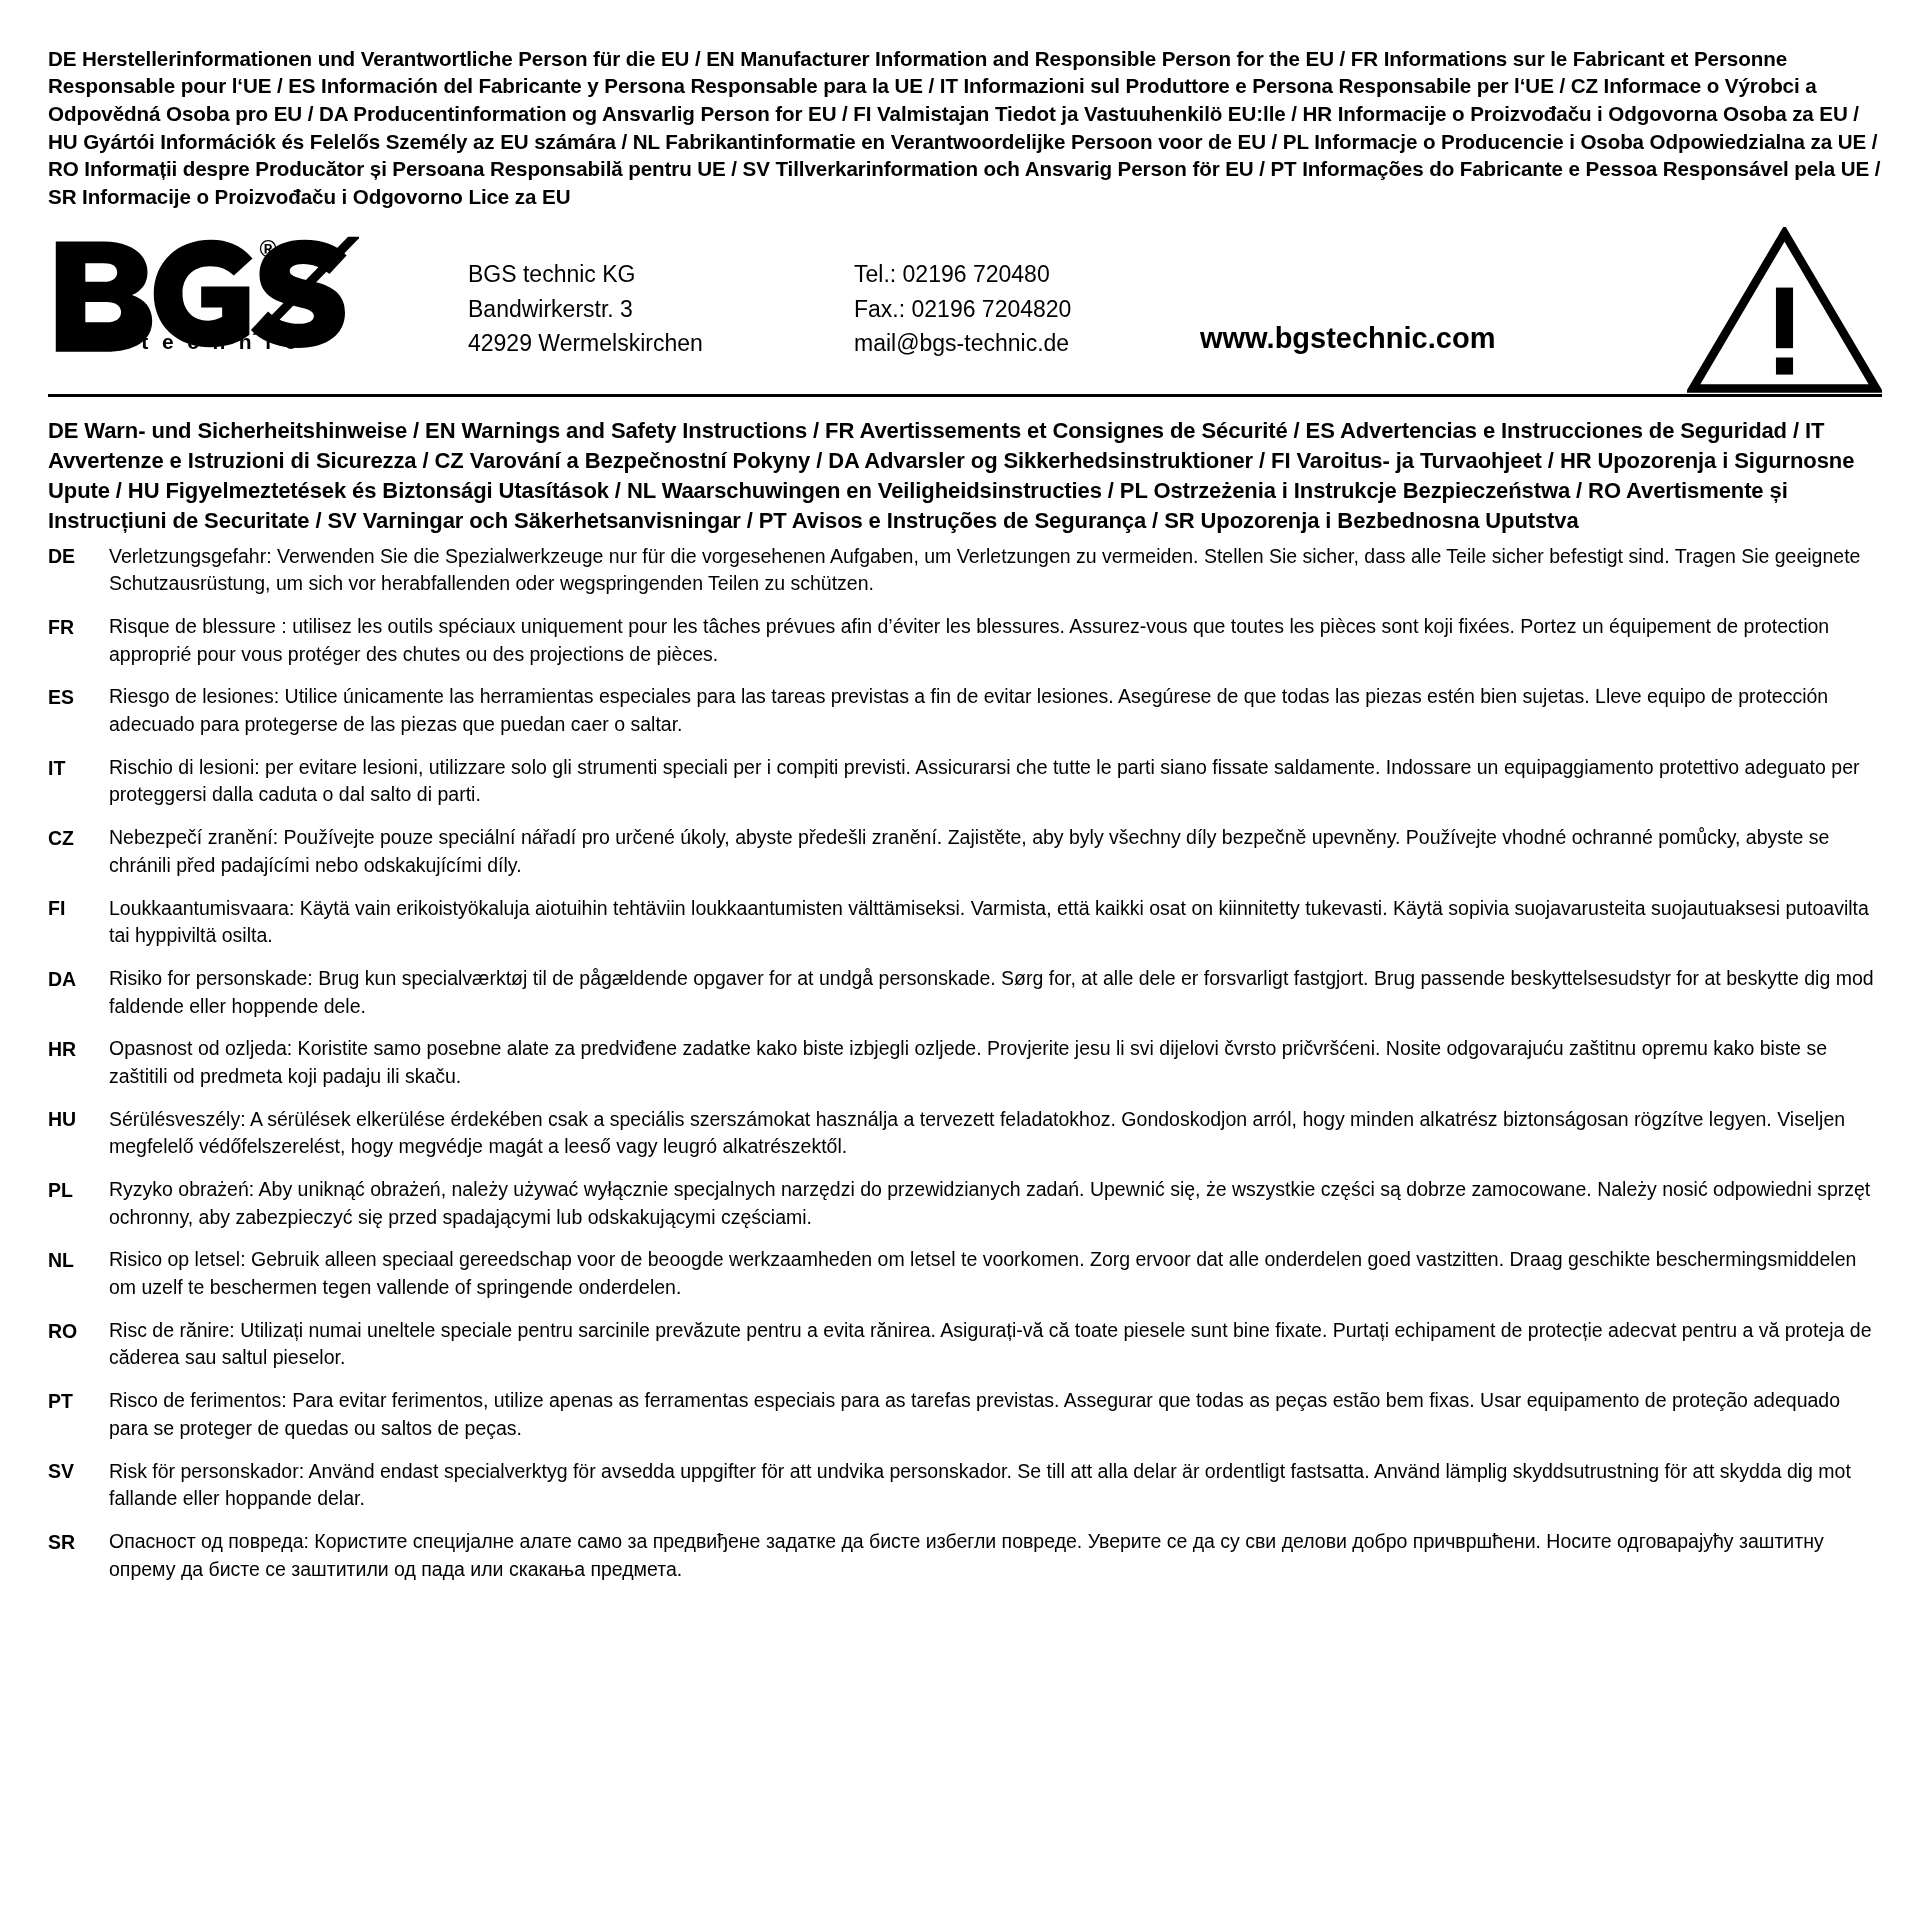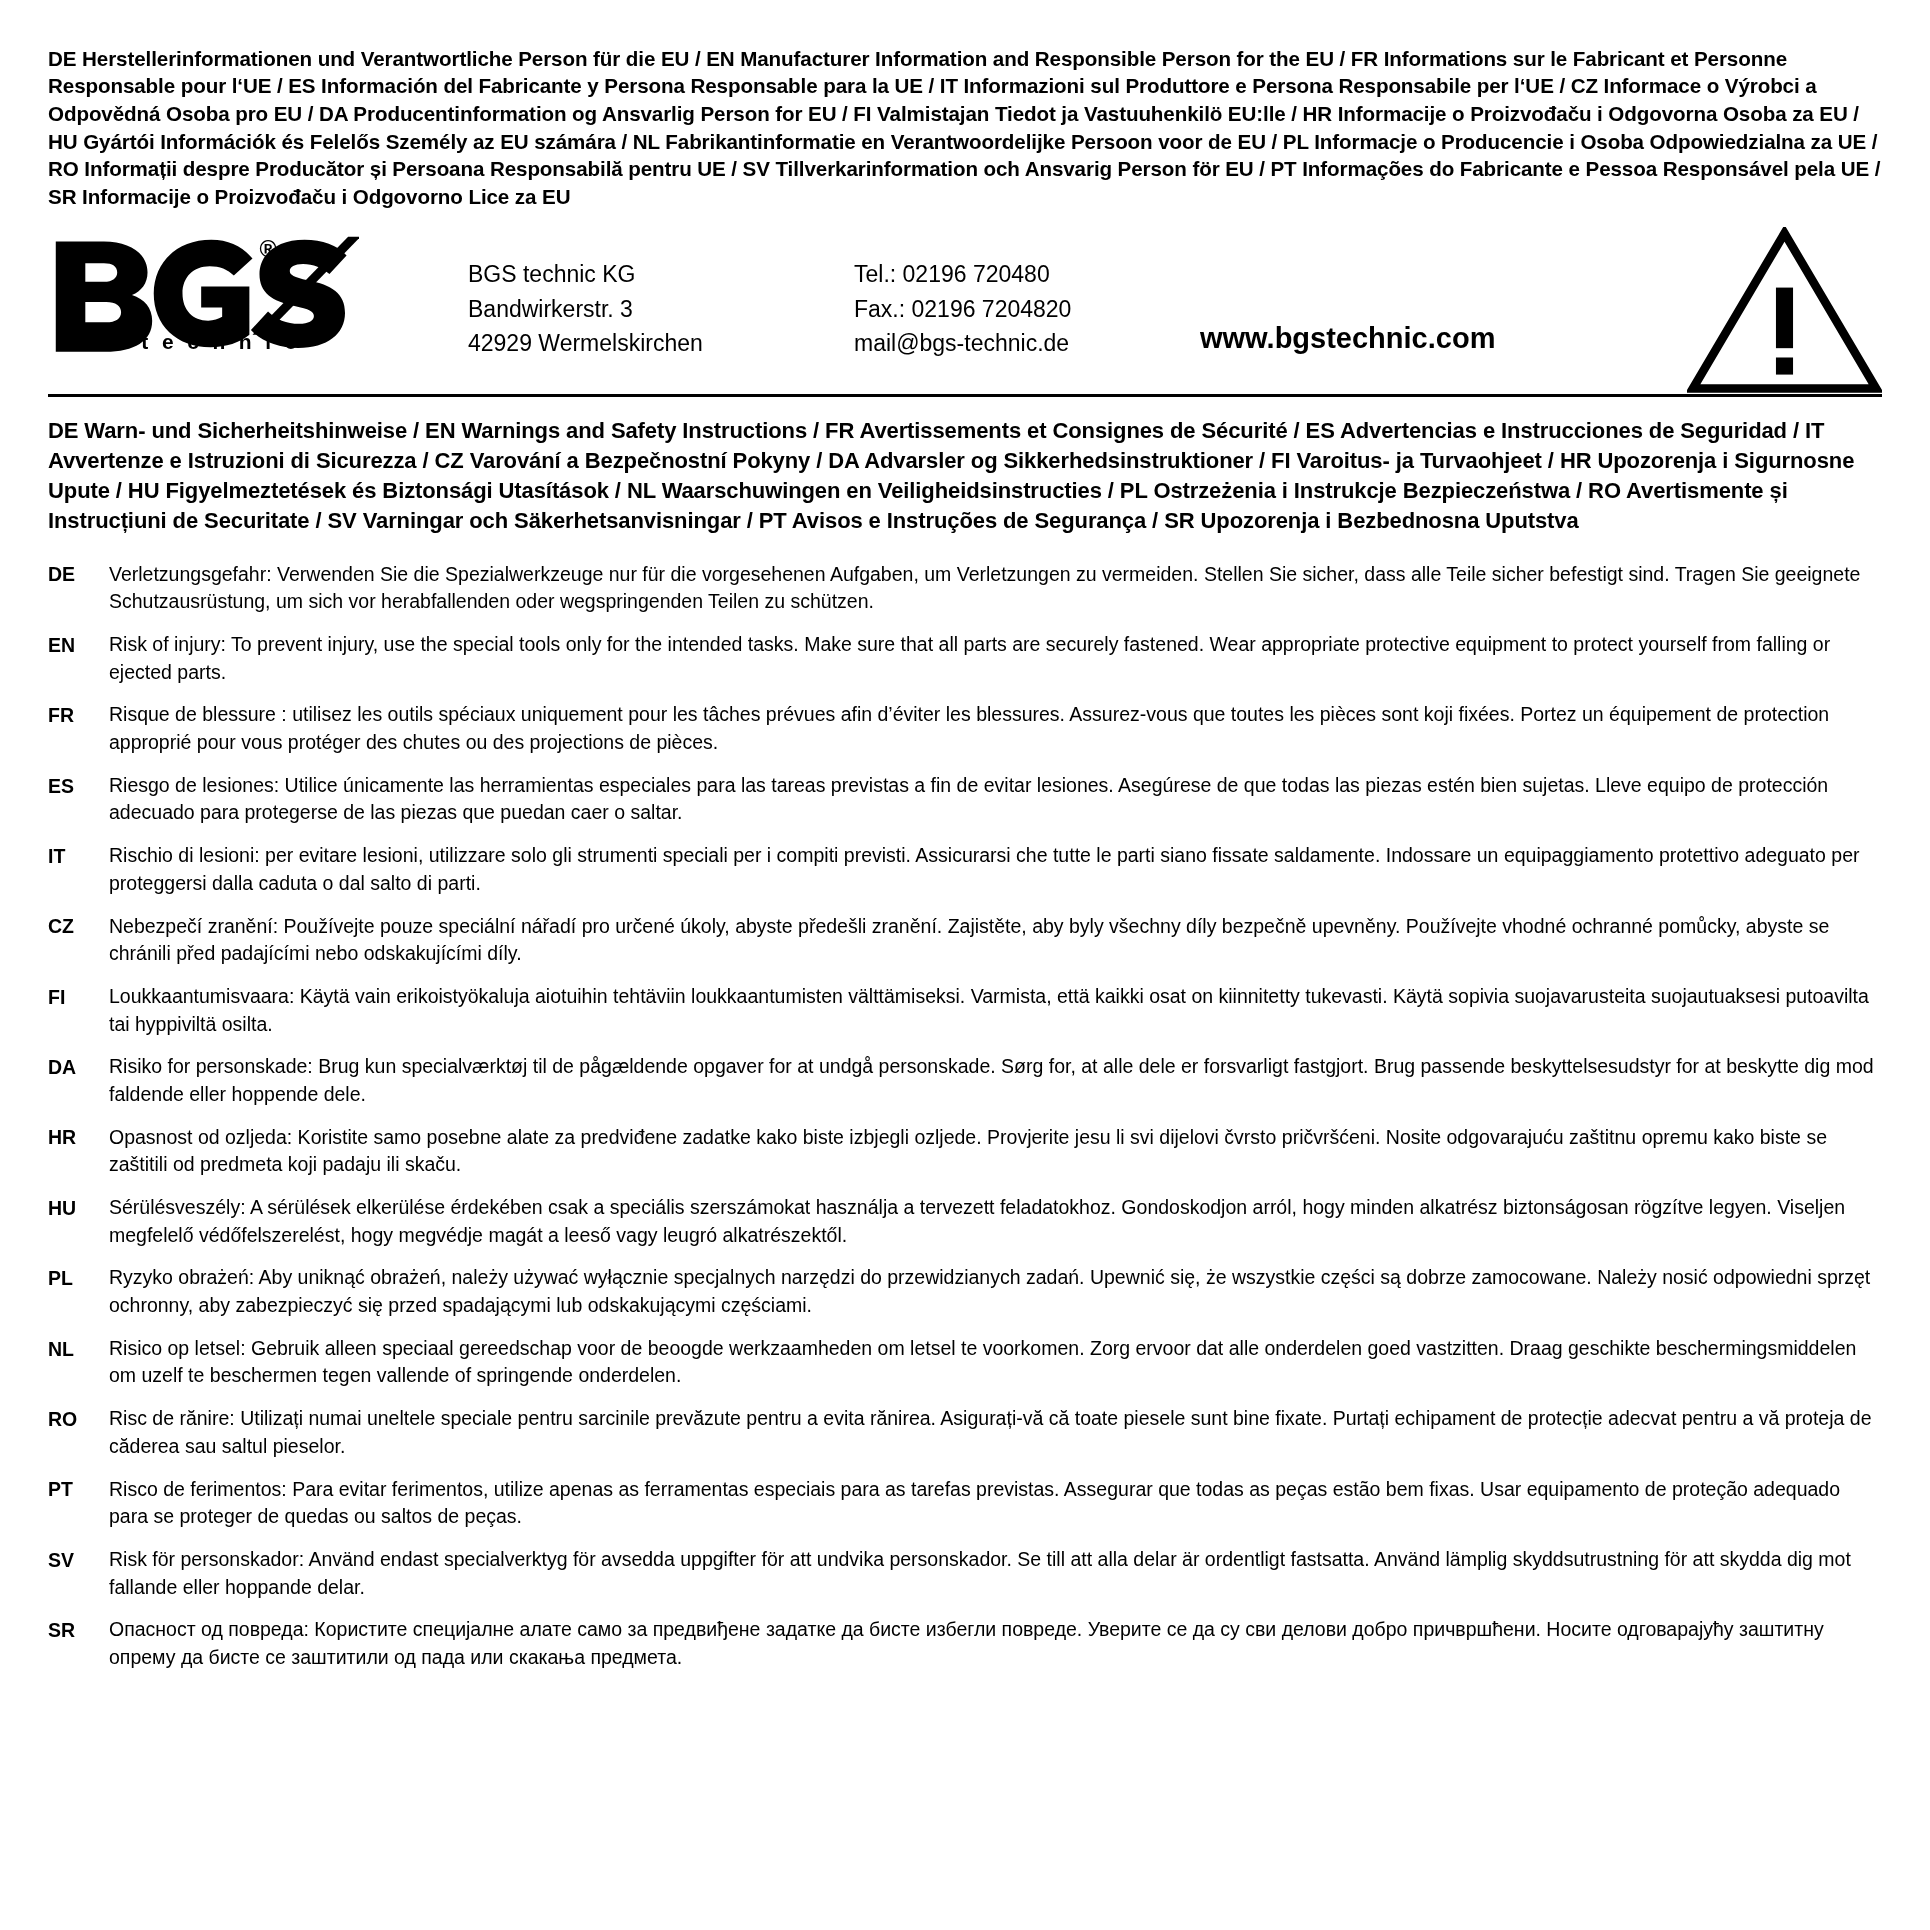--- a/index.html
+++ b/index.html
@@ -83,21 +83,21 @@
   .safety-heading {
     font-size: 22px;
     font-weight: bold;
     line-height: 1.36;
     letter-spacing: -0.1px;
     margin: 18.7px 0 0 0;
   }
 
   
   .lang-list {
-    margin-top: 25px;
+    margin-top: 7px;
   }
   .lang-row {
     display: flex;
     align-items: flex-start;
     margin-bottom: 15px;
   }
   .lang-code {
     flex: 0 0 61px;
     font-size: 19.5px;
     font-weight: bold;
@@ -170,24 +170,20 @@
 
   <div class="safety-heading">DE Warn- und Sicherheitshinweise  /  EN Warnings and Safety Instructions  /  FR Avertissements et Consignes de Sécurité  /  ES Advertencias e Instrucciones de Seguridad  /  IT Avvertenze e Istruzioni di Sicurezza  /  CZ Varování a Bezpečnostní Pokyny  /  DA Advarsler og Sikkerhedsinstruktioner  /  FI Varoitus- ja Turvaohjeet  /  HR Upozorenja i Sigurnosne Upute  /  HU Figyelmeztetések és Biztonsági Utasítások  /  NL Waarschuwingen en Veiligheidsinstructies  /  PL Ostrzeżenia i Instrukcje Bezpieczeństwa  /  RO Avertismente și Instrucțiuni de Securitate  /  SV Varningar och Säkerhetsanvisningar  /  PT Avisos e Instruções de Segurança  /  SR Upozorenja i Bezbednosna Uputstva</div>
 
   <div class="lang-list">
 
     <div class="lang-row">
       <div class="lang-code">DE</div>
       <div class="lang-text">Verletzungsgefahr: Verwenden Sie die Spezialwerkzeuge nur für die vorgesehenen Aufgaben, um Verletzungen zu vermeiden. Stellen Sie sicher, dass alle Teile sicher befestigt sind. Tragen Sie geeignete Schutzausrüstung, um sich vor herabfallenden oder wegspringenden Teilen zu schützen.</div>
     </div>
     <div class="lang-row">
-      <div class="lang-code">EN</div>
-      <div class="lang-text">Risk of injury: To prevent injury, use the special tools only for the intended tasks. Make sure that all parts are securely fastened. Wear appropriate protective equipment to protect yourself from falling or ejected parts.</div>
-    </div>
-    <div class="lang-row">
       <div class="lang-code">FR</div>
       <div class="lang-text">Risque de blessure : utilisez les outils spéciaux uniquement pour les tâches prévues afin d’éviter les blessures. Assurez-vous que toutes les pièces sont koji fixées. Portez un équipement de protection approprié pour vous protéger des chutes ou des projections de pièces.</div>
     </div>
     <div class="lang-row">
       <div class="lang-code">ES</div>
       <div class="lang-text">Riesgo de lesiones: Utilice únicamente las herramientas especiales para las tareas previstas a fin de evitar lesiones. Asegúrese de que todas las piezas estén bien sujetas. Lleve equipo de protección adecuado para protegerse de las piezas que puedan caer o saltar.</div>
     </div>
     <div class="lang-row">
       <div class="lang-code">IT</div>
       <div class="lang-text">Rischio di lesioni: per evitare lesioni, utilizzare solo gli strumenti speciali per i compiti previsti. Assicurarsi che tutte le parti siano fissate saldamente. Indossare un equipaggiamento protettivo adeguato per proteggersi dalla caduta o dal salto di parti.</div>

